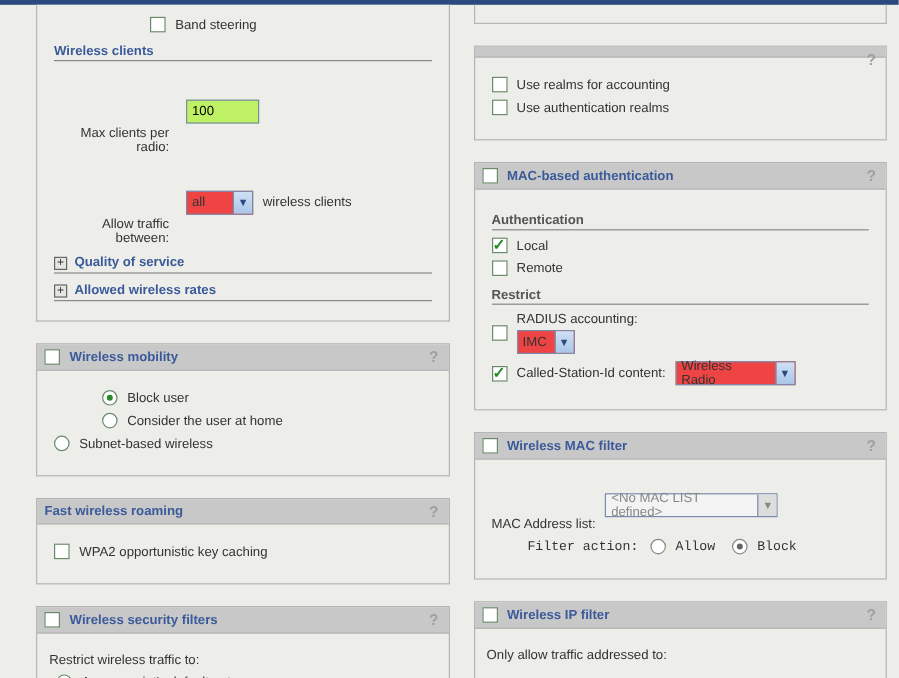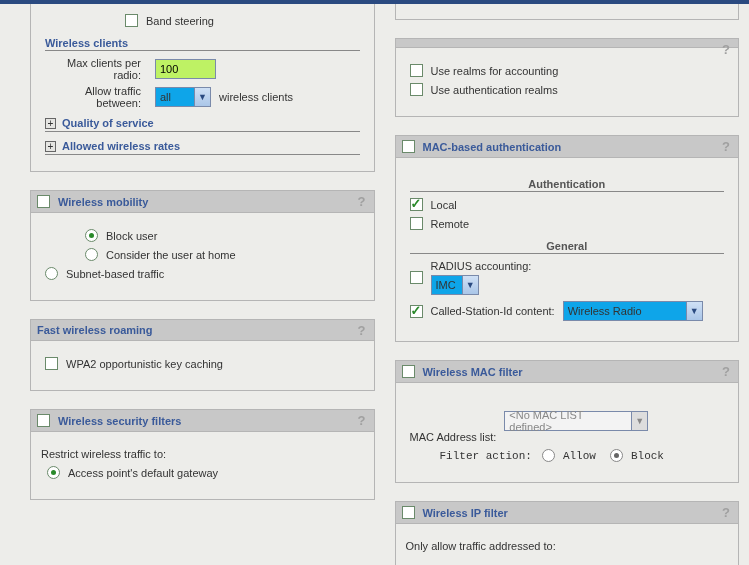--- a/index.html
+++ b/index.html
@@ -102,21 +102,21 @@
   .row .lbl { color: #333; }
   .indent { margin-left: 20px; }
   .indent2 { margin-left: 40px; }
   .sub-heading {
     color: #3a5a9a;
     font-weight: bold;
     border-bottom: 1px solid #888;
     margin: 10px 0 6px 0;
     padding-bottom: 1px;
   }
-  .sub-heading.grey { color: #555; text-align: center; }
+  .sub-heading.grey { color: #555; }
   .expander {
     display: flex;
     align-items: center;
     border-bottom: 1px solid #888;
     margin: 6px 0 2px 0;
     padding: 2px 0;
   }
   .exp-icon {
     width: 11px;
     height: 11px;
@@ -137,32 +137,33 @@
   .form-row {
     display: flex;
     align-items: center;
     margin: 4px 0;
   }
   .form-label {
     text-align: right;
     width: 110px;
     padding-right: 14px;
     line-height: 12px;
+    margin-top: 48px;
   }
   .text-input {
     border: 1px solid #7a8aaa;
     background: #bef264;
     padding: 2px 4px;
     width: 61px;
     height: 20px;
     font-size: 11px;
   }
   .select {
     border: 1px solid #7a8aaa;
-    background: #0ea5e9;
+    background: #ef4444;
     display: inline-flex;
     align-items: center;
     height: 20px;
     padding: 0 0 0 4px;
     font-size: 11px;
   }
   .select .arrow {
     width: 16px;
     height: 18px;
     background: linear-gradient(#cfe0f5,#aac6e8);
@@ -233,21 +234,21 @@
         <div class="row indent2">
           <span class="radio checked"></span>
           <span class="lbl">Block user</span>
         </div>
         <div class="row indent2">
           <span class="radio"></span>
           <span class="lbl">Consider the user at home</span>
         </div>
         <div class="row">
           <span class="radio"></span>
-          <span class="lbl">Subnet-based traffic</span>
+          <span class="lbl">Subnet-based wireless</span>
         </div>
       </div>
     </div>
 
     <div class="panel">
       <div class="panel-header">
         <span class="title">Fast wireless roaming</span>
         <span class="help">?</span>
       </div>
       <div class="panel-body">
@@ -305,37 +306,37 @@
       <div class="panel-body">
         <div class="sub-heading grey">Authentication</div>
         <div class="row">
           <span class="cb checked"></span>
           <span class="lbl">Local</span>
         </div>
         <div class="row">
           <span class="cb"></span>
           <span class="lbl">Remote</span>
         </div>
-        <div class="sub-heading grey">General</div>
+        <div class="sub-heading grey">Restrict</div>
         <div class="row">
           <div style="flex:0 0 20px;">
             <span class="cb"></span>
           </div>
           <div>
             <div class="lbl">RADIUS accounting:</div>
             <div class="select" style="margin-top:3px;">
               <span>IMC</span>
               <span class="arrow">▼</span>
             </div>
           </div>
         </div>
         <div class="row">
           <span class="cb checked"></span>
           <span class="lbl">Called-Station-Id content:</span>
-          <div class="select" style="margin-left:8px; width:140px;">
+          <div class="select" style="margin-left:8px; width:100px;">
             <span style="flex:1;">Wireless Radio</span>
             <span class="arrow">▼</span>
           </div>
         </div>
       </div>
     </div>
 
     <div class="panel">
       <div class="panel-header">
         <span class="cb"></span>

